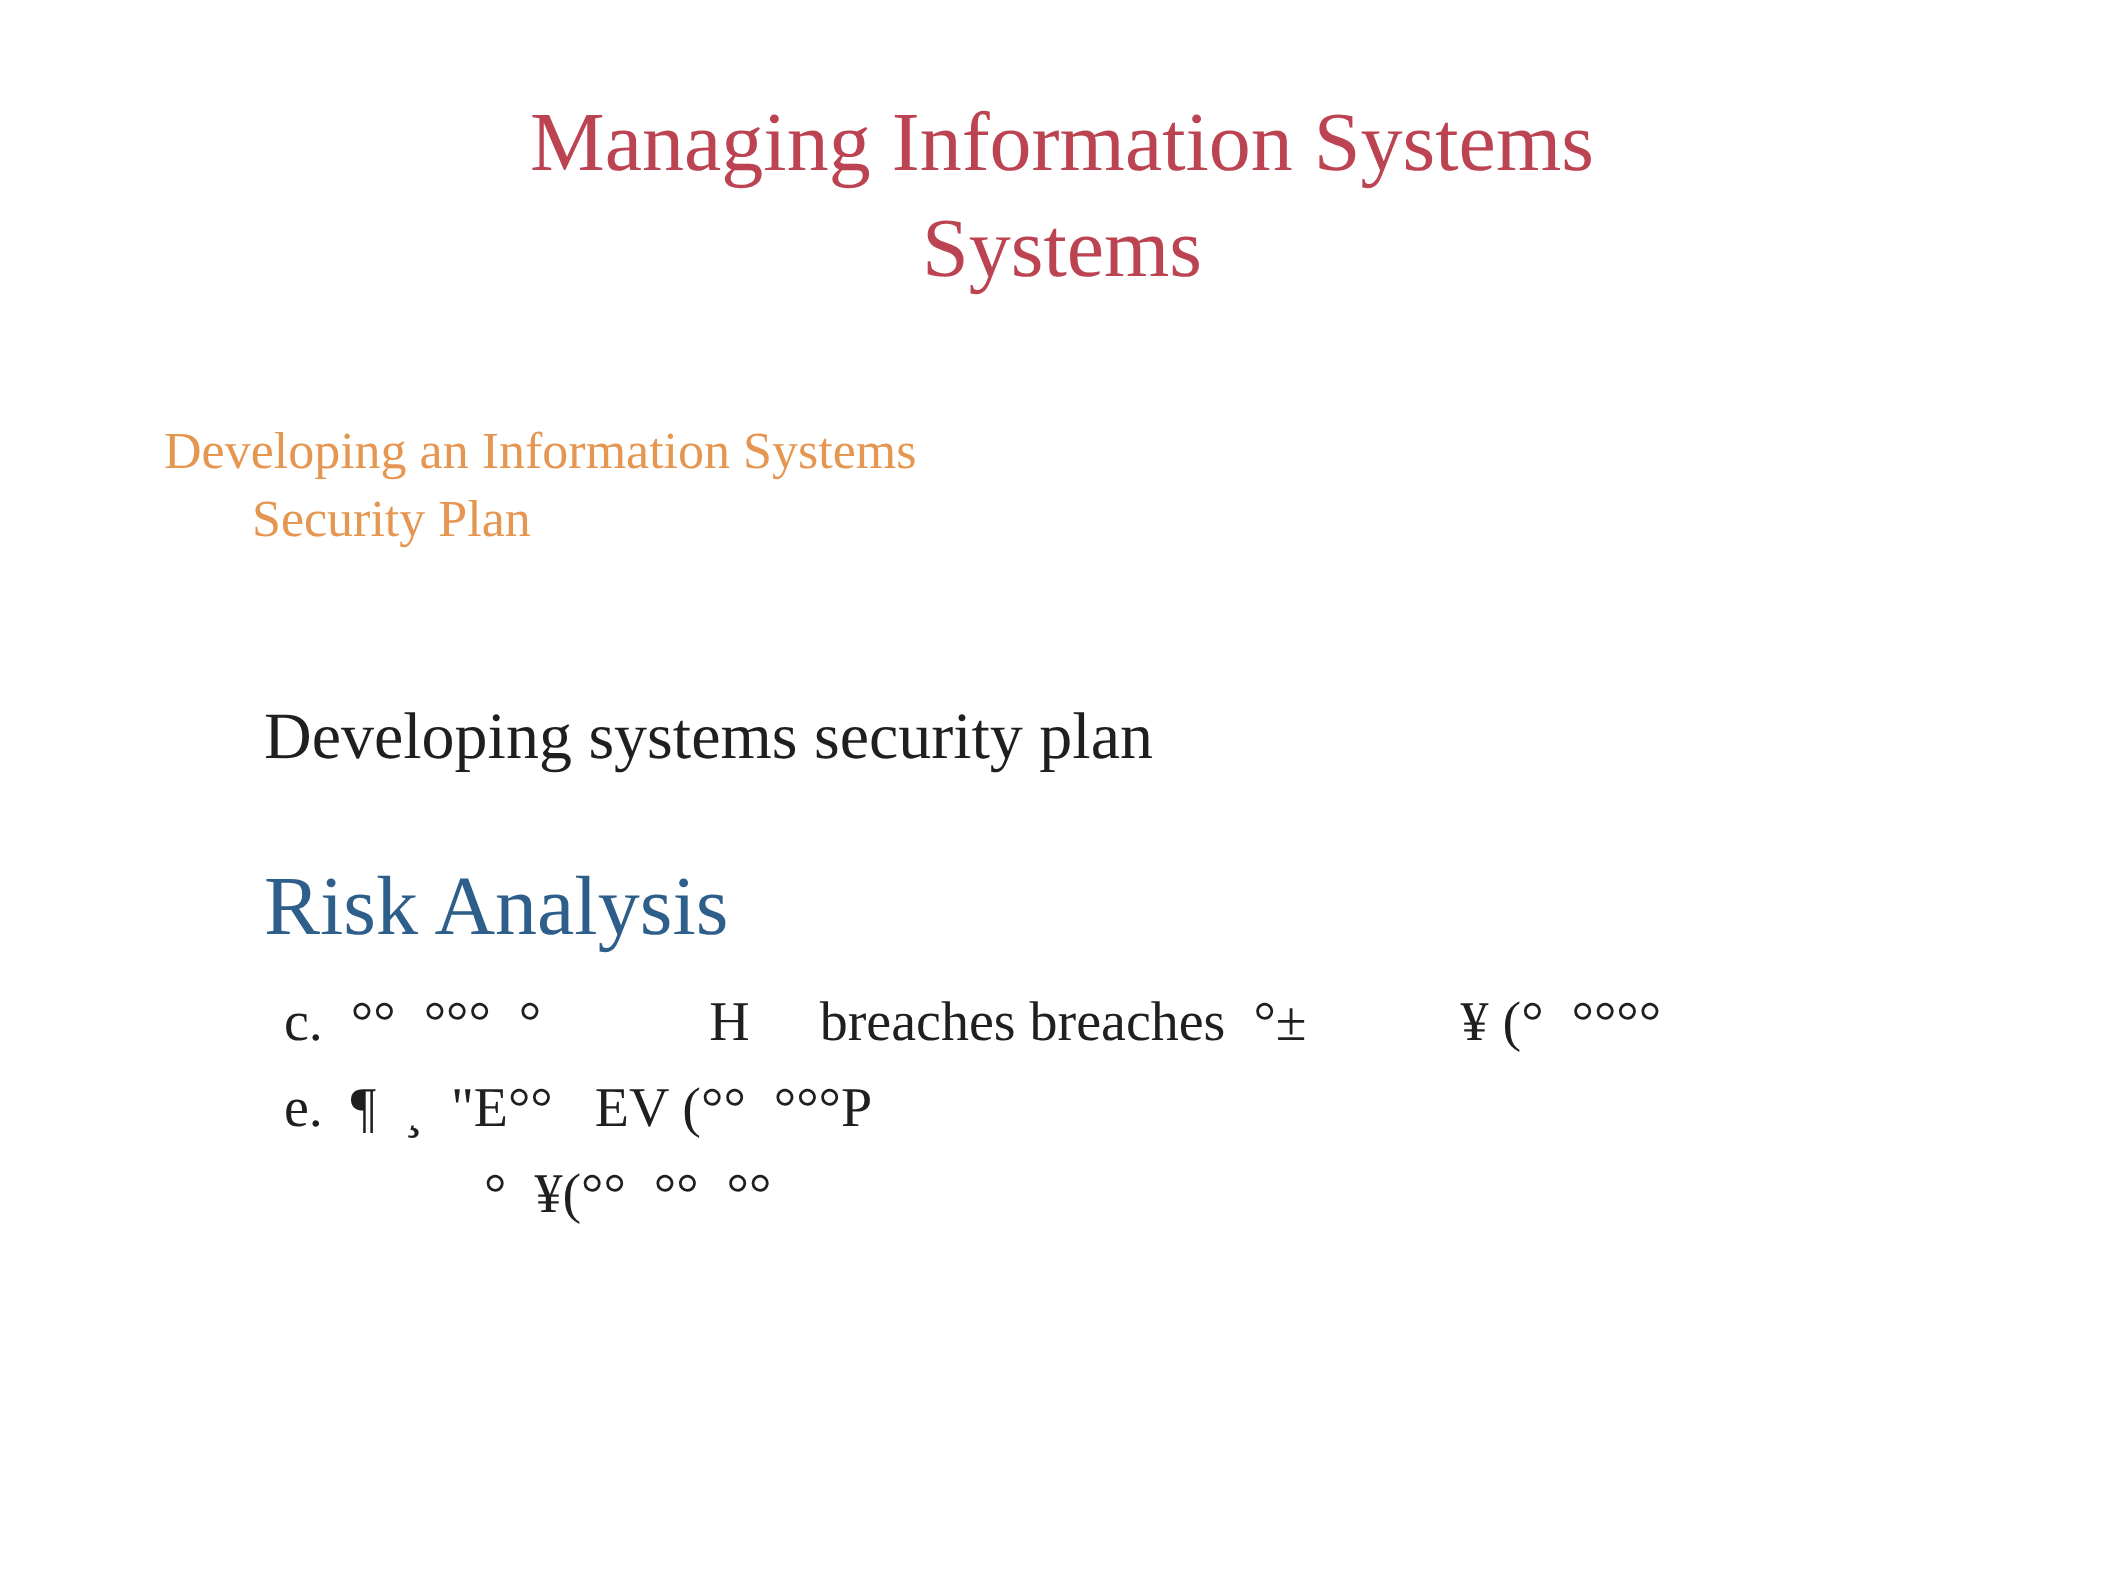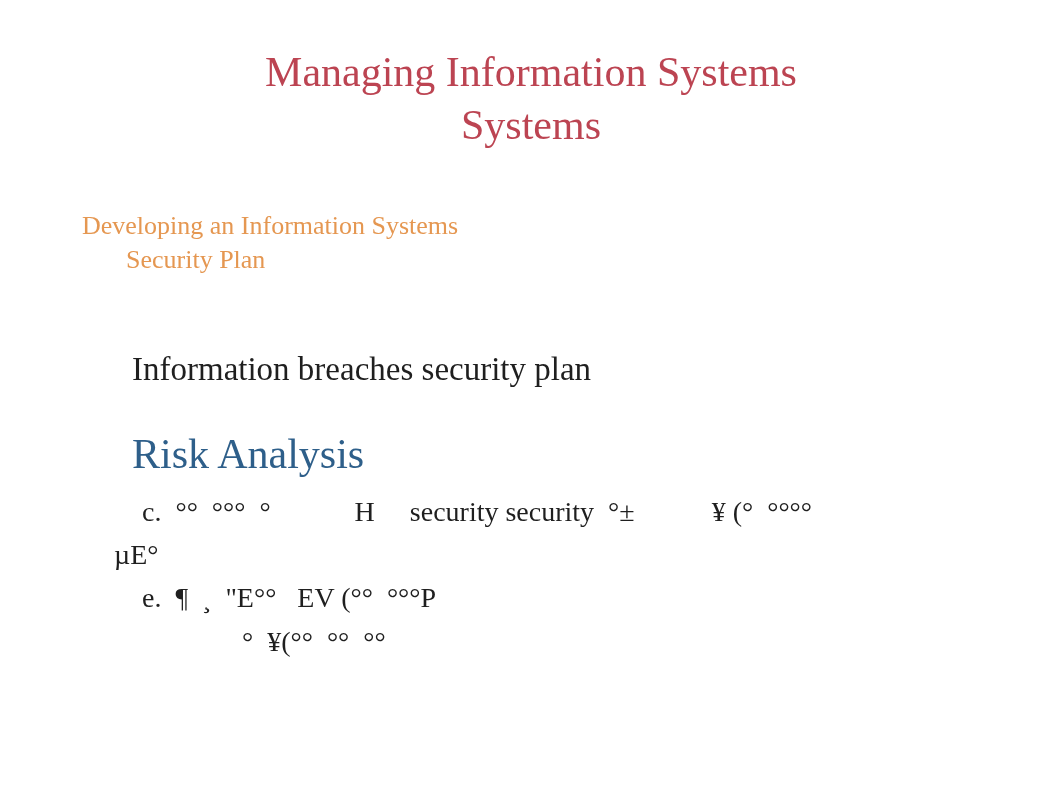--- a/index.html
+++ b/index.html
@@ -68,22 +68,21 @@
 <div class="title">
   <span>Managing Information Systems</span><br>
   <span>Systems</span>
 </div>
 
 <div class="subtitle">
   <span>Developing an Information Systems</span>
   <span class="indent2">Security Plan</span>
 </div>
 
-<div class="body-heading">Information breaches security plan</div>
+<div class="body-heading">Developing systems security plan</div>
 
 <div class="risk-heading">Risk Analysis</div>
 
 <div class="list">
-  <div class="row">c.  °°  °°°  °            H     security security  °±           ¥ (°  °°°°</div>
-  <div class="wrap">µE°</div>
+  <div class="row">c.  °°  °°°  °            H     breaches breaches  °±           ¥ (°  °°°°</div>
   <div class="row">e.  ¶  ¸  "E°°   EV (°°  °°°P</div>
   <div class="cont">°  ¥(°°  °°  °°</div>
 </div>
 
 </body></html>

